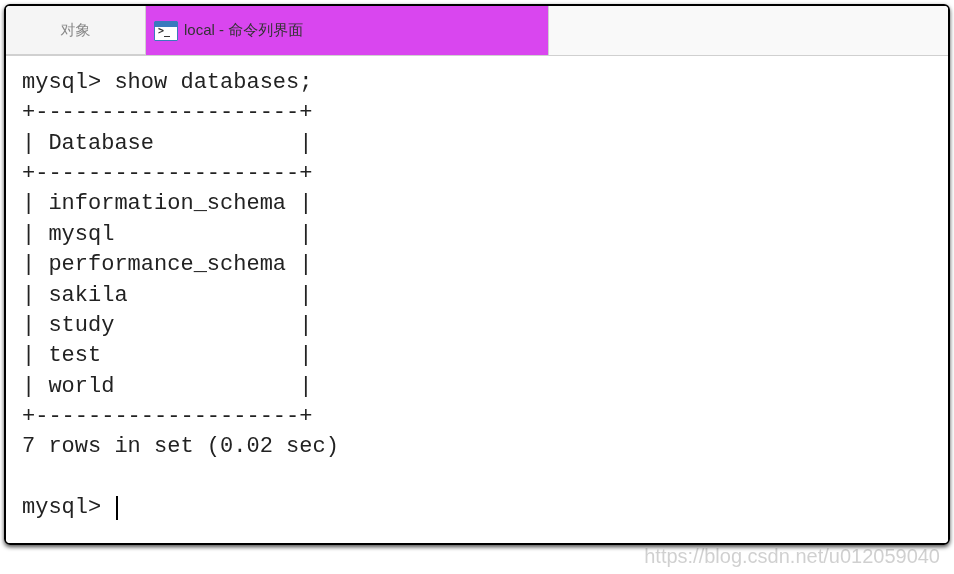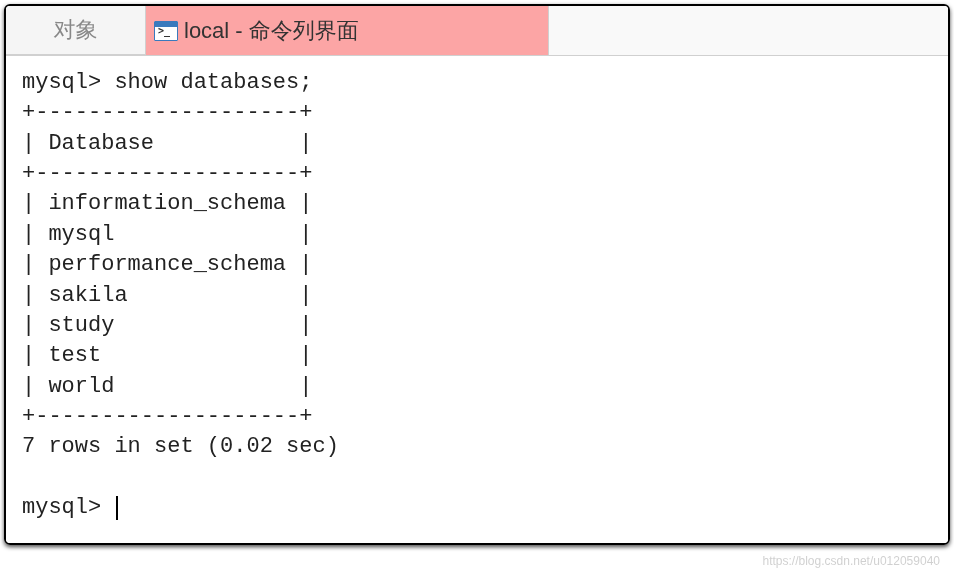--- a/index.html
+++ b/index.html
@@ -25,33 +25,33 @@
       display: flex;
       background: #fff;
       border-bottom: 1px solid #d0d0d0;
       height: 50px;
     }
     .tab {
       display: flex;
       align-items: center;
       justify-content: center;
       padding: 0 6px;
-      font-size: 22px;
+      font-size: 15px;
       color: #666;
       border-right: 1px solid #d0d0d0;
       cursor: pointer;
       min-width: 140px;
     }
     .tab.inactive {
       background: #f5f5f5;
       border-bottom: 1px solid #d0d0d0;
       color: #888;
     }
     .tab.active {
-      background: #fca5a5;
+      background: #d946ef;
       color: #333;
       flex: 1;
       justify-content: flex-start;
       padding-left: 8px;
       border-right: 1px solid #d0d0d0;
       max-width: 490px;
     }
     .tab.rest {
       flex: 1;
       border-right: none;
@@ -104,21 +104,21 @@
       height: 24px;
       background: #000;
       vertical-align: text-bottom;
       margin-left: 2px;
     }
     .watermark {
       position: absolute;
       bottom: 6px;
       right: 14px;
       color: rgba(120,120,120,0.35);
-      font-size: 12px;
+      font-size: 20px;
       font-family: Arial, sans-serif;
       pointer-events: none;
     }
   </style>
 </head>
 <body>
 
 <div class="window">
   <div class="tab-bar">
     <div class="tab inactive">

